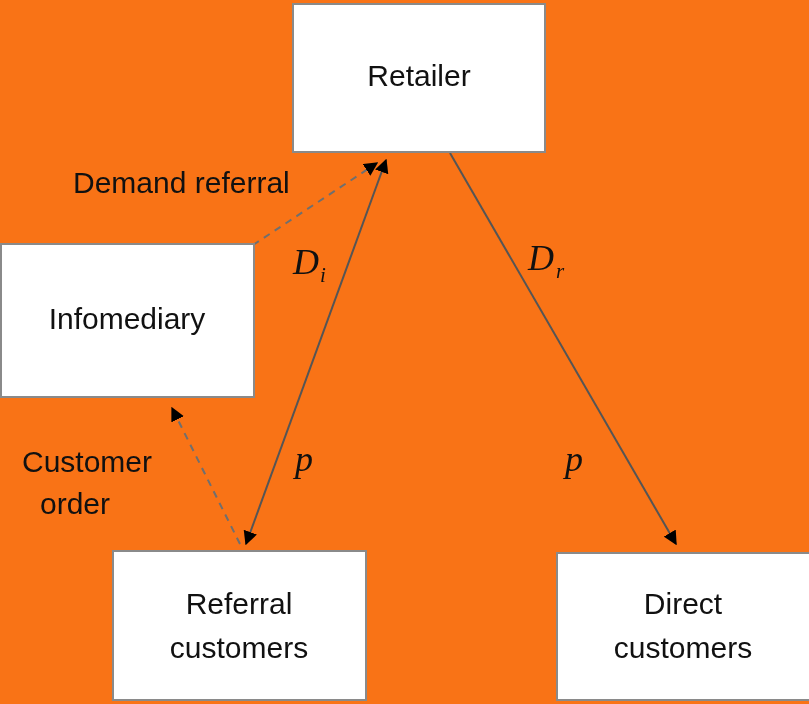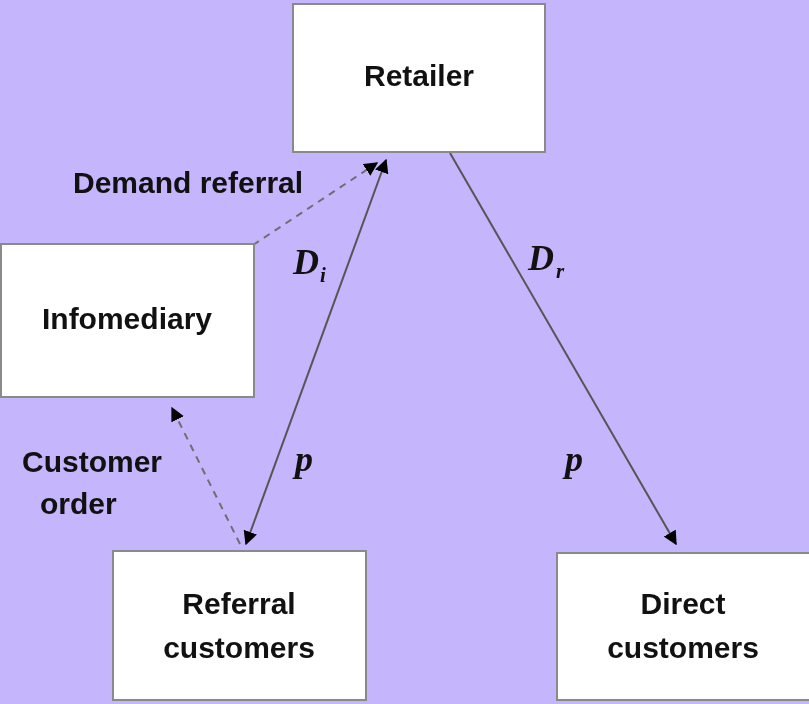--- a/index.html
+++ b/index.html
@@ -4,24 +4,23 @@
 <style>
   html, body {
     margin: 0;
     padding: 0;
     background: #ffffff;
   }
   #diagram-root {
     position: relative;
     width: 809px;
     height: 704px;
-    background: #c4b5fd;
+    background: #f97316;
     font-family: "Liberation Sans", sans-serif;
     overflow: hidden;
-    font-weight: bold;
   }
   svg#diagram-svg {
     position: absolute;
     top: 0;
     left: 0;
     width: 809px;
     height: 704px;
   }
   .node-box {
     fill: #ffffff;

